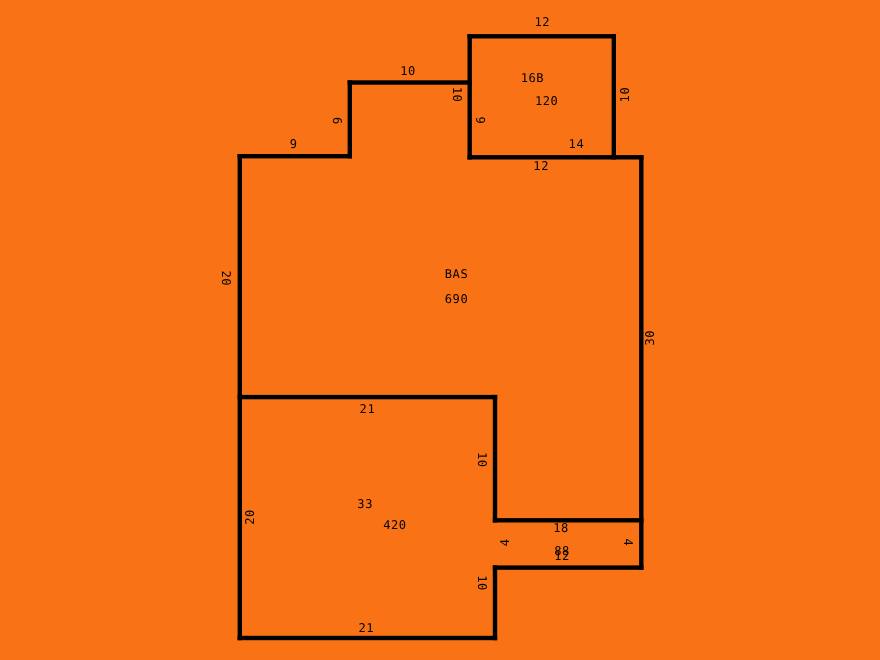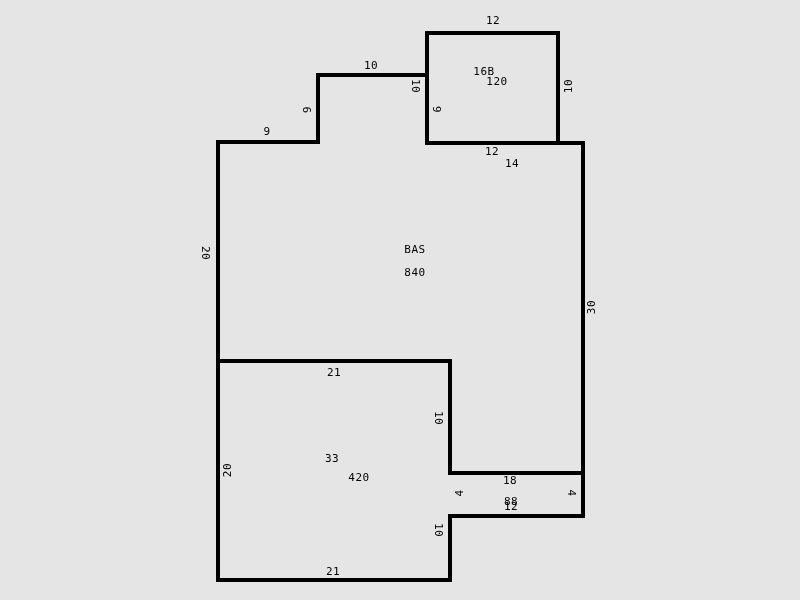--- a/index.html
+++ b/index.html
@@ -19,50 +19,50 @@
     letter-spacing:0.5px;
     white-space:nowrap;
     transform:translate(-50%,-50%);
   }
   .lbl.rcw{transform:translate(-50%,-50%) rotate(90deg);}
   .lbl.rccw{transform:translate(-50%,-50%) rotate(-90deg);}
 </style>
 </head>
 <body>
 
-<div id="canvas" style="background: #e5e5e5;">
+<div id="canvas" style="background: #f97316;">
     <div class="wall" style="background: rgb(0, 0, 0); left: 425px; top: 31px; width: 135px; height: 4px;"></div>
     <div class="wall" style="background: rgb(0, 0, 0); left: 425px; top: 31px; width: 4px; height: 114px;"></div>
     <div class="wall" style="background: rgb(0, 0, 0); left: 556px; top: 31px; width: 4px; height: 114px;"></div>
     <div class="wall" style="background: rgb(0, 0, 0); left: 316px; top: 73px; width: 113px; height: 4px;"></div>
     <div class="wall" style="background: rgb(0, 0, 0); left: 316px; top: 73px; width: 4px; height: 71px;"></div>
     <div class="wall" style="background: rgb(0, 0, 0); left: 216px; top: 140px; width: 104px; height: 4px;"></div>
     <div class="wall" style="background: rgb(0, 0, 0); left: 425px; top: 141px; width: 160px; height: 4px;"></div>
     <div class="wall" style="background: rgb(0, 0, 0); left: 216px; top: 140px; width: 4px; height: 442px;"></div>
     <div class="wall" style="background: rgb(0, 0, 0); left: 581px; top: 141px; width: 4px; height: 377px;"></div>
     <div class="wall" style="background: rgb(0, 0, 0); left: 216px; top: 359px; width: 236px; height: 4px;"></div>
     <div class="wall" style="background: rgb(0, 0, 0); left: 448px; top: 359px; width: 4px; height: 116px;"></div>
     <div class="wall" style="background: rgb(0, 0, 0); left: 448px; top: 471px; width: 137px; height: 4px;"></div>
     <div class="wall" style="background: rgb(0, 0, 0); left: 448px; top: 514px; width: 137px; height: 4px;"></div>
     <div class="wall" style="background: rgb(0, 0, 0); left: 448px; top: 514px; width: 4px; height: 68px;"></div>
     <div class="wall" style="background: rgb(0, 0, 0); left: 216px; top: 578px; width: 236px; height: 4px;"></div>
     <div class="lbl" style="left: 493px; top: 20px; color: rgb(0, 0, 0);">12</div>
     <div class="lbl" style="left: 484px; top: 71px; color: rgb(0, 0, 0);">16B</div>
-    <div class="lbl" style="left: 497px; top: 81px; color: rgb(0, 0, 0);">120</div>
+    <div class="lbl" style="left: 497px; top: 92px; color: rgb(0, 0, 0);">120</div>
     <div class="lbl rccw" style="left: 568px; top: 86px; color: rgb(0, 0, 0);">10</div>
     <div class="lbl rcw" style="left: 415px; top: 86px; color: rgb(0, 0, 0);">10</div>
     <div class="lbl rccw" style="left: 437px; top: 109px; color: rgb(0, 0, 0);">6</div>
-    <div class="lbl" style="left: 512px; top: 131px; color: rgb(0, 0, 0); margin-top: 32px;">14</div>
+    <div class="lbl" style="left: 524px; top: 131px; color: rgb(0, 0, 0);">14</div>
     <div class="lbl" style="left: 492px; top: 151px; color: rgb(0, 0, 0);">12</div>
     <div class="lbl" style="left: 371px; top: 65px; color: rgb(0, 0, 0);">10</div>
     <div class="lbl rcw" style="left: 306px; top: 110px; color: rgb(0, 0, 0);">6</div>
     <div class="lbl" style="left: 267px; top: 131px; color: rgb(0, 0, 0);">9</div>
     <div class="lbl rcw" style="left: 205px; top: 253px; color: rgb(0, 0, 0);">20</div>
     <div class="lbl" style="left: 415px; top: 249px; color: rgb(0, 0, 0);">BAS</div>
-    <div class="lbl" style="left: 415px; top: 272px; color: rgb(0, 0, 0);">840</div>
+    <div class="lbl" style="left: 415px; top: 272px; color: rgb(0, 0, 0);">690</div>
     <div class="lbl rccw" style="left: 591px; top: 307px; color: rgb(0, 0, 0);">30</div>
     <div class="lbl" style="left: 334px; top: 372px; color: rgb(0, 0, 0);">21</div>
     <div class="lbl rcw" style="left: 438px; top: 418px; color: rgb(0, 0, 0);">10</div>
     <div class="lbl" style="left: 332px; top: 458px; color: rgb(0, 0, 0);">33</div>
     <div class="lbl rccw" style="left: 227px; top: 470px; color: rgb(0, 0, 0);">20</div>
     <div class="lbl" style="left: 331px; top: 477px; color: rgb(0, 0, 0); margin-left: 28px;">420</div>
     <div class="lbl" style="left: 510px; top: 480px; color: rgb(0, 0, 0);">18</div>
     <div class="lbl rccw" style="left: 459px; top: 493px; color: rgb(0, 0, 0);">4</div>
     <div class="lbl rcw" style="left: 571px; top: 493px; color: rgb(0, 0, 0);">4</div>
     <div class="lbl" style="left: 511px; top: 501px; color: rgb(0, 0, 0);">88</div>

